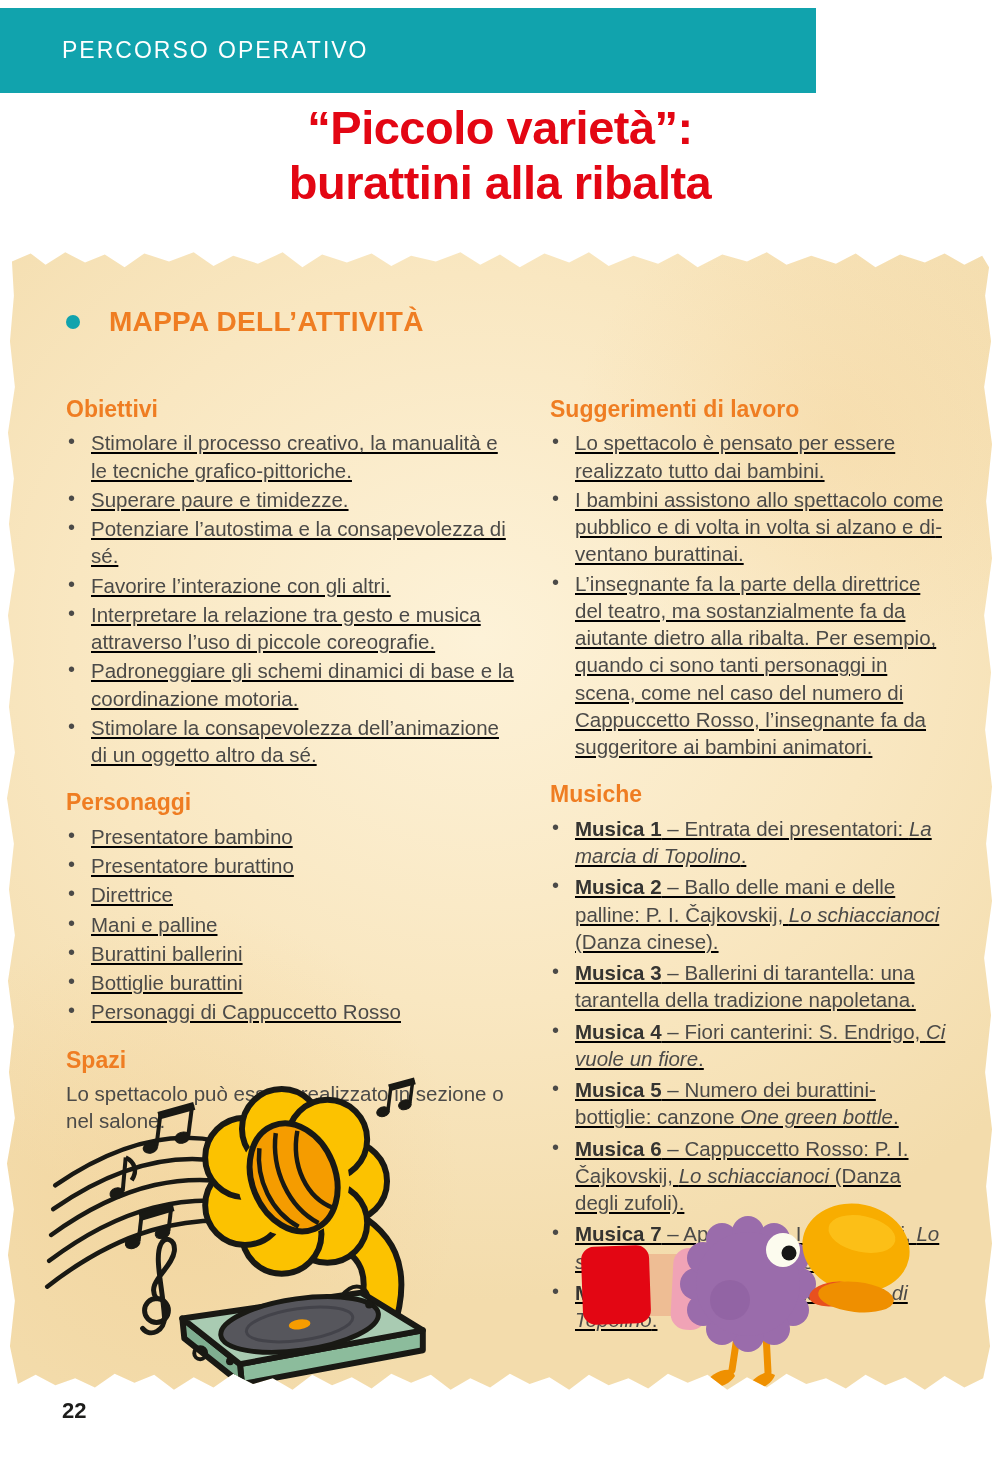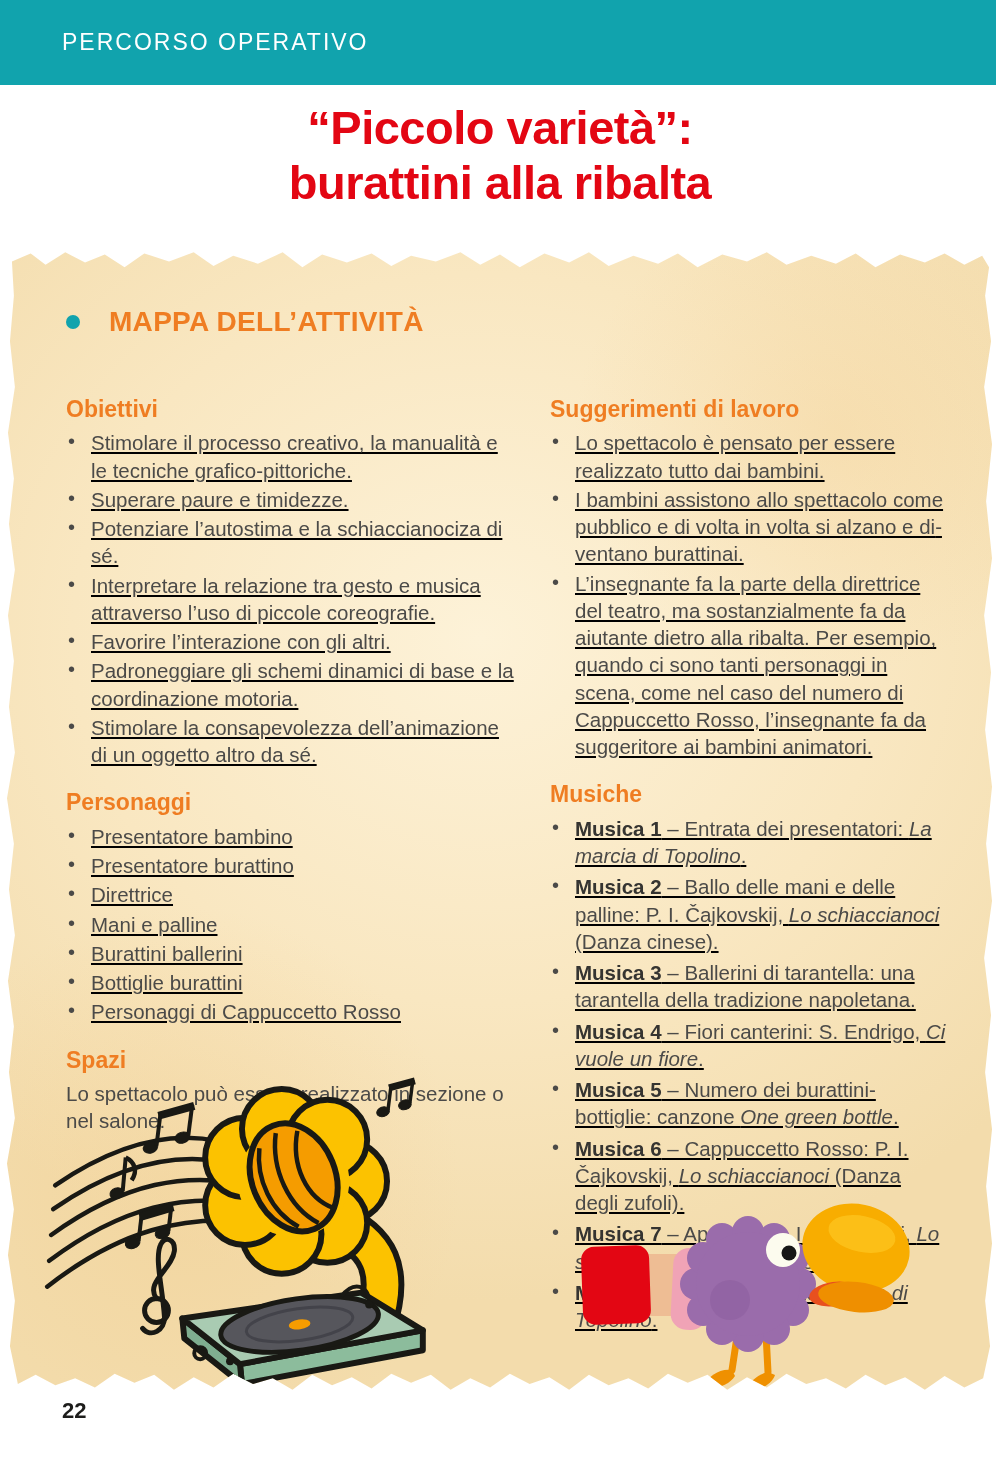--- a/index.html
+++ b/index.html
@@ -2,21 +2,21 @@
 <html lang="it"><head>
 <meta charset="utf-8">
 <style>
   html,body{margin:0;padding:0;}
   body{
     width:1000px;height:1473px;position:relative;overflow:hidden;
     background:#ffffff;font-family:"Liberation Sans",sans-serif;
   }
   
   .topbar{
-    position:absolute;top:0;left:0;width:996px;height:85px;
+    position:absolute;top:8px;left:0;width:816px;height:85px;
     background:#11a3ad;display:flex;align-items:center;
     box-sizing:border-box;padding-left:62px;
   }
   .topbar span{
     color:#ffffff;font-size:23px;letter-spacing:2px;font-weight:400;
   }
   
   .title{
     position:absolute;top:100px;left:0;width:1000px;margin:0;
     text-align:center;color:#e30613;font-weight:700;
@@ -102,23 +102,23 @@
       <h2>MAPPA DELL’ATTIVITÀ</h2>
     </div>
 
     <div class="cols">
 
       <div class="col-left">
         <h3>Obiettivi</h3>
         <ul>
           <li>Stimolare il processo creativo, la manualità e le tecniche grafico-pittoriche.</li>
           <li>Superare paure e timidezze.</li>
-          <li>Potenziare l’autostima e la schiaccianoci­za di sé.</li>
+          <li>Potenziare l’autostima e la consapevolez­za di sé.</li>
+          <li>Favorire l’interazione con gli altri.</li>
           <li>Interpretare la relazione tra gesto e musi­ca attraverso l’uso di piccole coreografie.</li>
-          <li>Favorire l’interazione con gli altri.</li>
           <li>Padroneggiare gli schemi dinamici di base e la coordinazione motoria.</li>
           <li>Stimolare la consapevolezza dell’animazio­ne di un oggetto altro da sé.</li>
         </ul>
 
         <h3 class="spaced">Personaggi</h3>
         <ul>
           <li>Presentatore bambino</li>
           <li>Presentatore burattino</li>
           <li>Direttrice</li>
           <li>Mani e palline</li>

